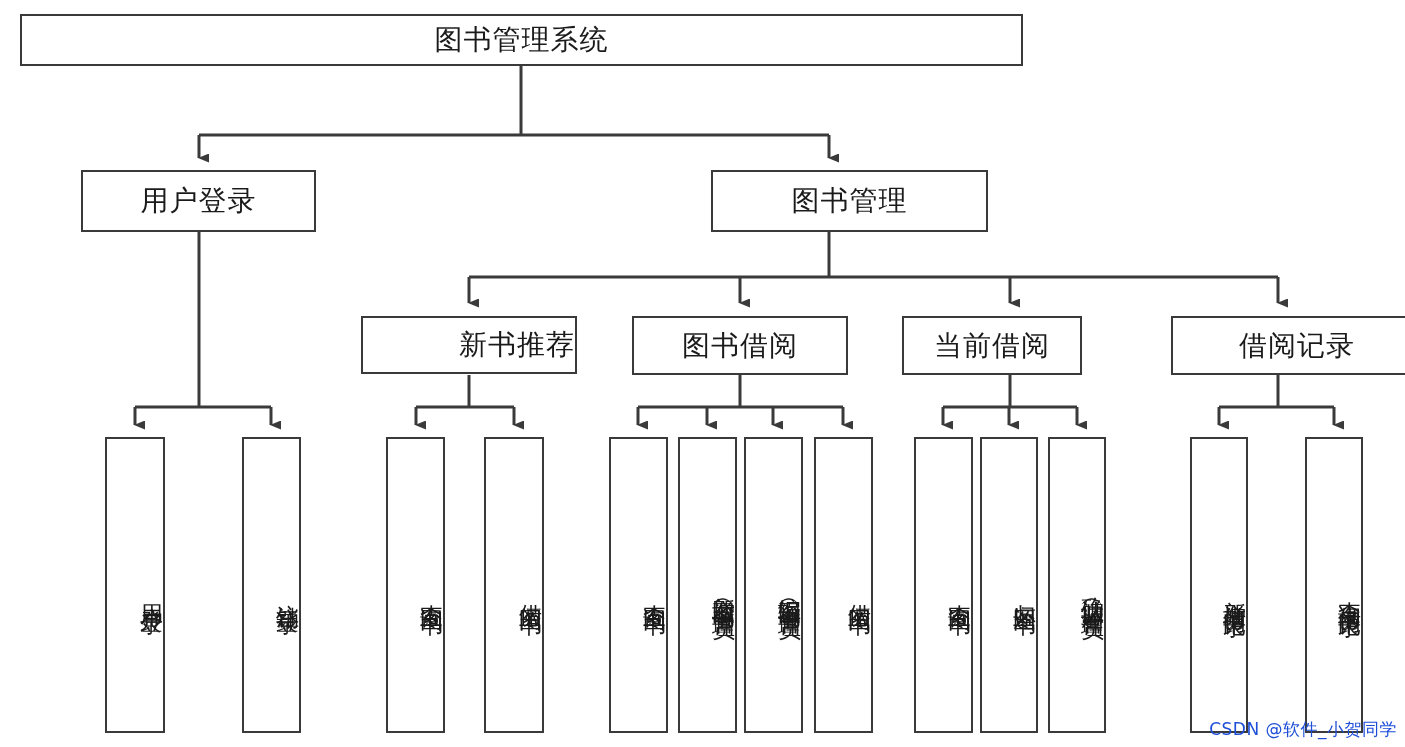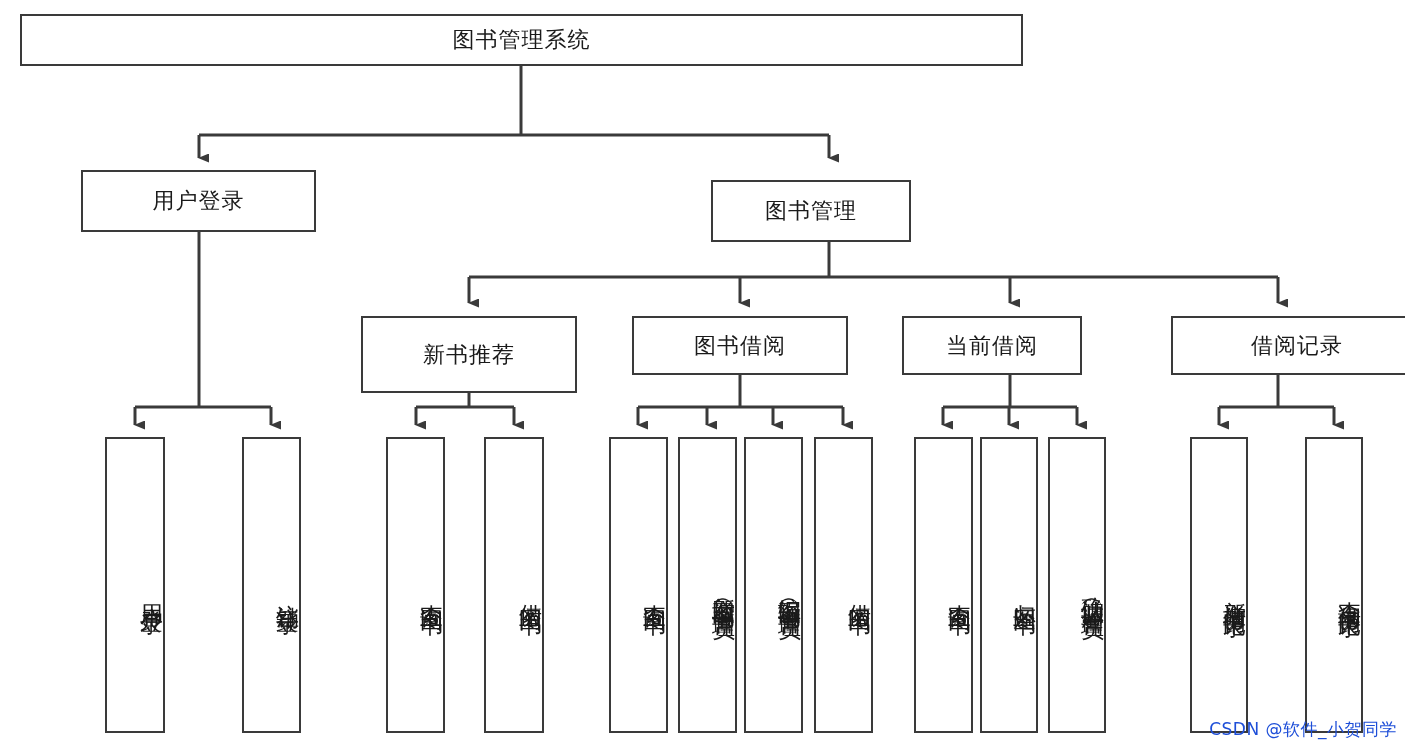--- a/index.html
+++ b/index.html
@@ -13,21 +13,21 @@
     position:absolute;
     background:#ffffff;
     border:2px solid #3a3a3a;
     box-sizing:border-box;
     display:flex;
     align-items:center;
     justify-content:center;
     color:#1a1a1a;
   }
   .node.h{
-    font-size:22px;
+    font-size:28px;
     letter-spacing:1px;
   }
   .node.v{
     writing-mode:vertical-rl;
     text-orientation:upright;
     font-size:23px;
     letter-spacing:3px;
     align-items:flex-start;
     justify-content:center;
     padding-top:14px;
@@ -106,25 +106,25 @@
     </g>
   </svg>
 
   <div class="node h" id="node-root" style="left: 20px; top: 14px; width: 1003px; height: 52px;">
     <span class="node-label">图书管理系统</span>
   </div>
 
   <div class="node h" id="node-l2-0" style="left: 81px; top: 170px; width: 235px; height: 62px;">
     <span class="node-label">用户登录</span>
   </div>
-  <div class="node h" id="node-l2-1" style="left: 711px; top: 180px; width: 200px; height: 62px;">
+  <div class="node h" id="node-l2-1" style="left: 711px; top: 170px; width: 277px; height: 62px;">
     <span class="node-label">图书管理</span>
   </div>
 
-  <div class="node h" id="node-l3-0" style="left: 361px; top: 316px; width: 216px; height: 77px;">
+  <div class="node h" id="node-l3-0" style="left: 361px; top: 316px; width: 216px; height: 58px; justify-content: flex-end;">
     <span class="node-label">新书推荐</span>
   </div>
   <div class="node h" id="node-l3-1" style="left: 632px; top: 316px; width: 216px; height: 59px; align-items: center;">
     <span class="node-label">图书借阅</span>
   </div>
   <div class="node h" id="node-l3-2" style="left: 902px; top: 316px; width: 180px; height: 59px;">
     <span class="node-label">当前借阅</span>
   </div>
   <div class="node h" id="node-l3-3" style="left: 1171px; top: 316px; width: 252px; height: 59px;">
     <span class="node-label">借阅记录</span>

